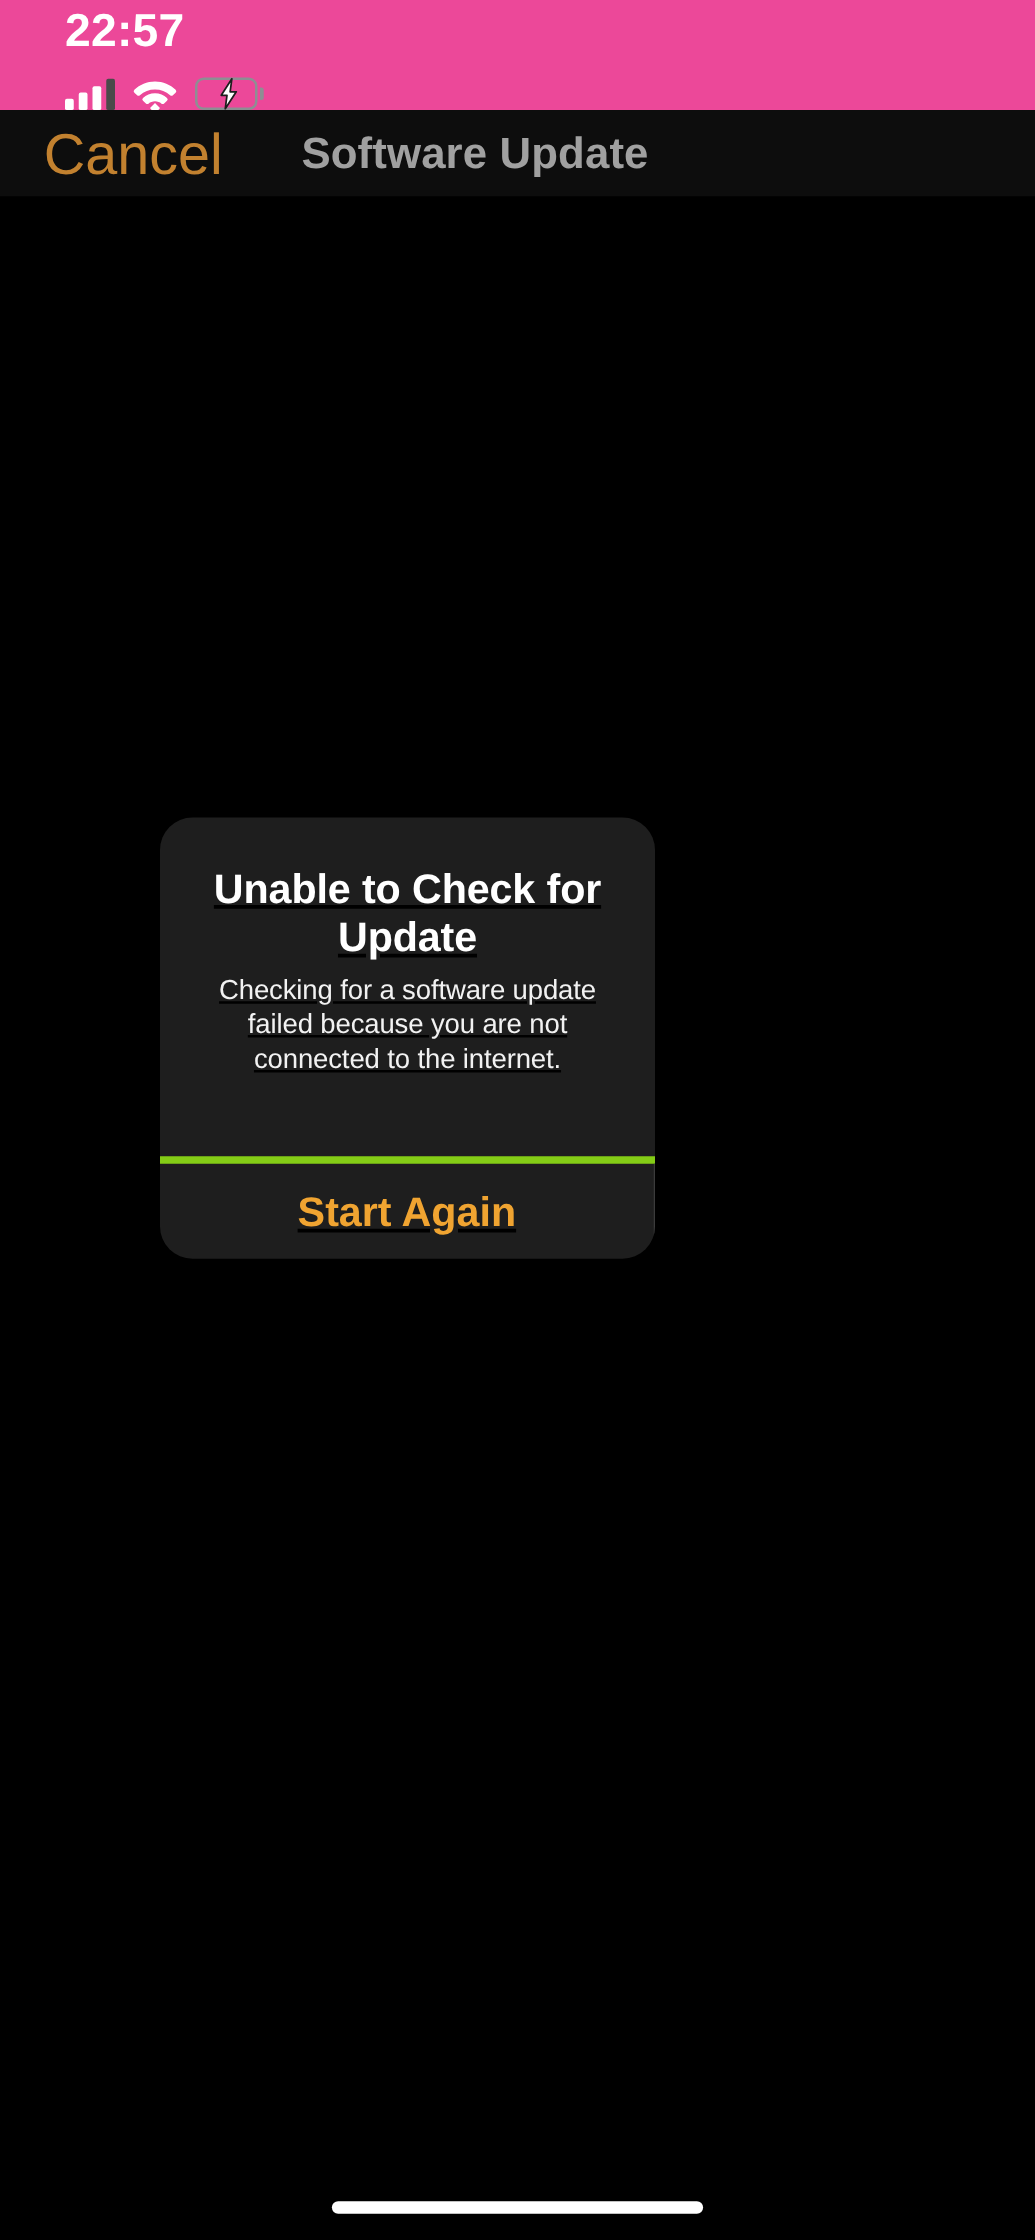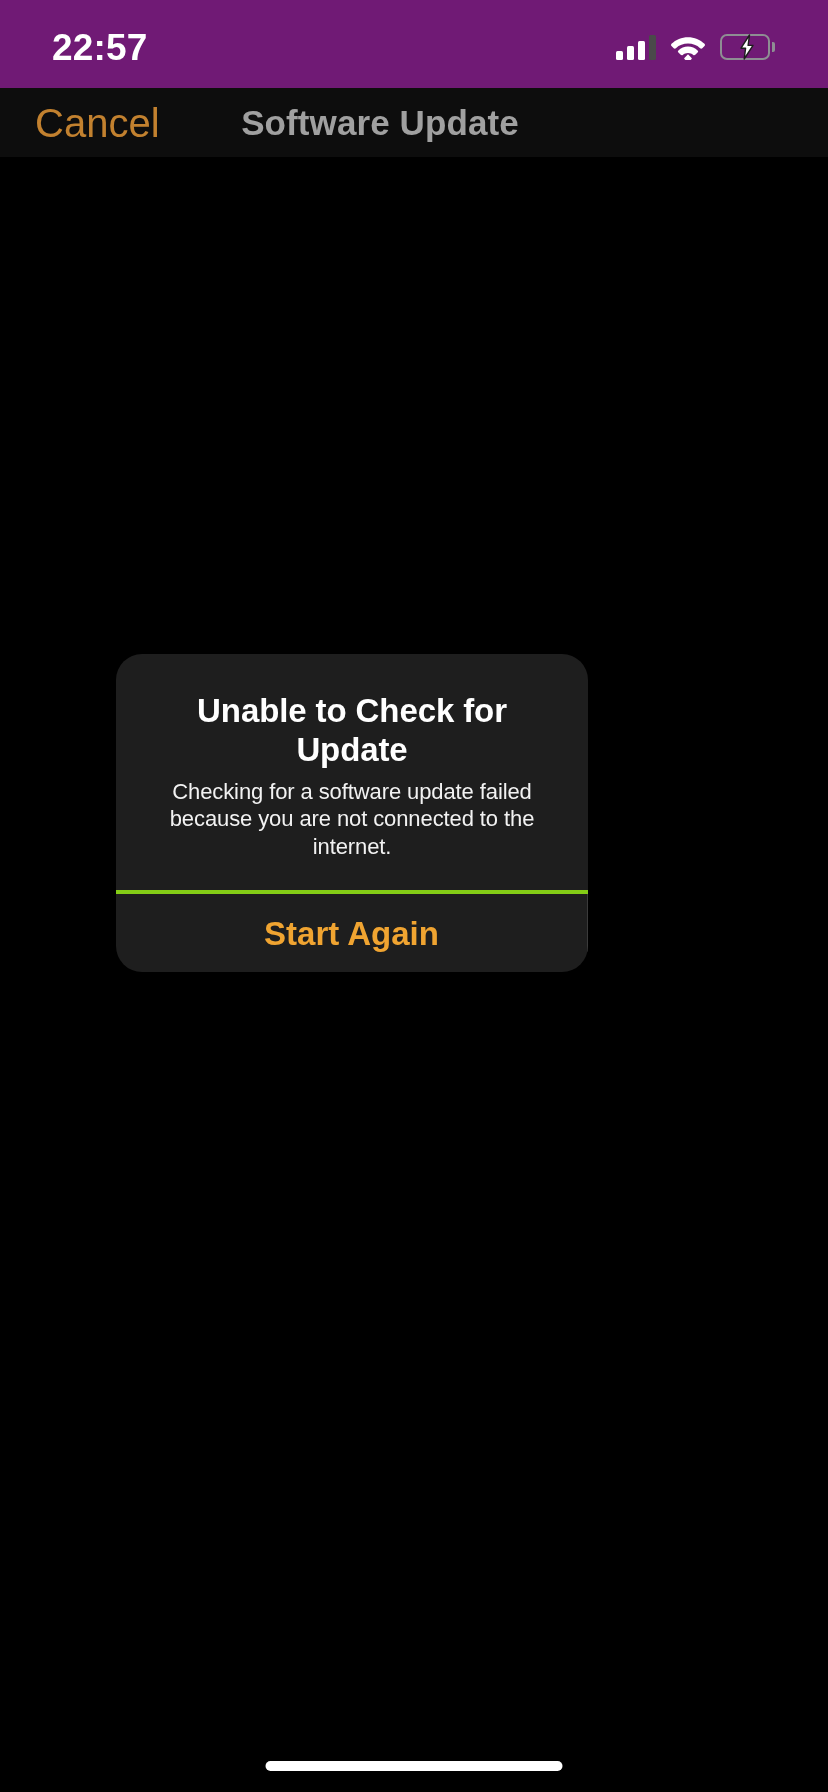--- a/index.html
+++ b/index.html
@@ -16,26 +16,27 @@
     position: relative;
     -webkit-font-smoothing: antialiased;
   }
 
   
   .status-bar {
     position: absolute;
     top: 0; left: 0;
     width: 828px;
     height: 88px;
-    background: #701a75;
-    display: flex;
-    align-items: center;
+    background: #ec4899;
+    display: flex;
+    align-items: flex-start;
     justify-content: space-between;
     padding: 0 54px 0 52px;
     z-index: 5;
+    flex-direction: column;
   }
 
   .status-time {
     color: #ffffff;
     font-size: 37px;
     font-weight: 600;
     letter-spacing: 0.2px;
     line-height: 1;
     margin-top: 6px;
   }
@@ -116,21 +117,21 @@
     background: #0d0d0d;
     display: flex;
     align-items: center;
     z-index: 4;
   }
 
   .nav-cancel {
     position: absolute;
     left: 35px;
     color: #c2812f;
-    font-size: 40px;
+    font-size: 46px;
     font-weight: 400;
     line-height: 1;
     background: none;
     border: none;
     font-family: inherit;
     cursor: pointer;
     padding: 0;
   }
 
   .nav-title {
@@ -159,28 +160,29 @@
     position: absolute;
     top: 0; left: 0;
     width: 828px;
     height: 1792px;
     z-index: 10;
     pointer-events: none;
   }
 
   .alert-dialog {
     position: absolute;
-    left: 116px;
+    left: 128px;
     top: 654px;
-    width: 472px;
+    width: 396px;
     background: #1e1e1e;
     border-radius: 26px;
     overflow: hidden;
     pointer-events: auto;
     box-shadow: 0 0 0 rgba(0,0,0,0);
+    text-decoration: underline;
   }
 
   .alert-body {
     padding: 38px 30px 30px 30px;
     text-align: center;
   }
 
   .alert-title {
     color: #ffffff;
     font-size: 33px;
@@ -194,22 +196,23 @@
     color: #f2f2f2;
     font-size: 22px;
     font-weight: 400;
     line-height: 1.25;
     letter-spacing: -0.1px;
     padding: 0 8px;
   }
 
   .alert-actions {
     display: flex;
-    border-top: 4px solid #84cc16;
+    border-top: 6px solid #84cc16;
     height: 82px;
+    margin-top: 35px;
   }
 
   .alert-button {
     flex: 1;
     display: flex;
     align-items: center;
     justify-content: center;
     color: #f0a431;
     font-size: 33px;
     font-family: inherit;

